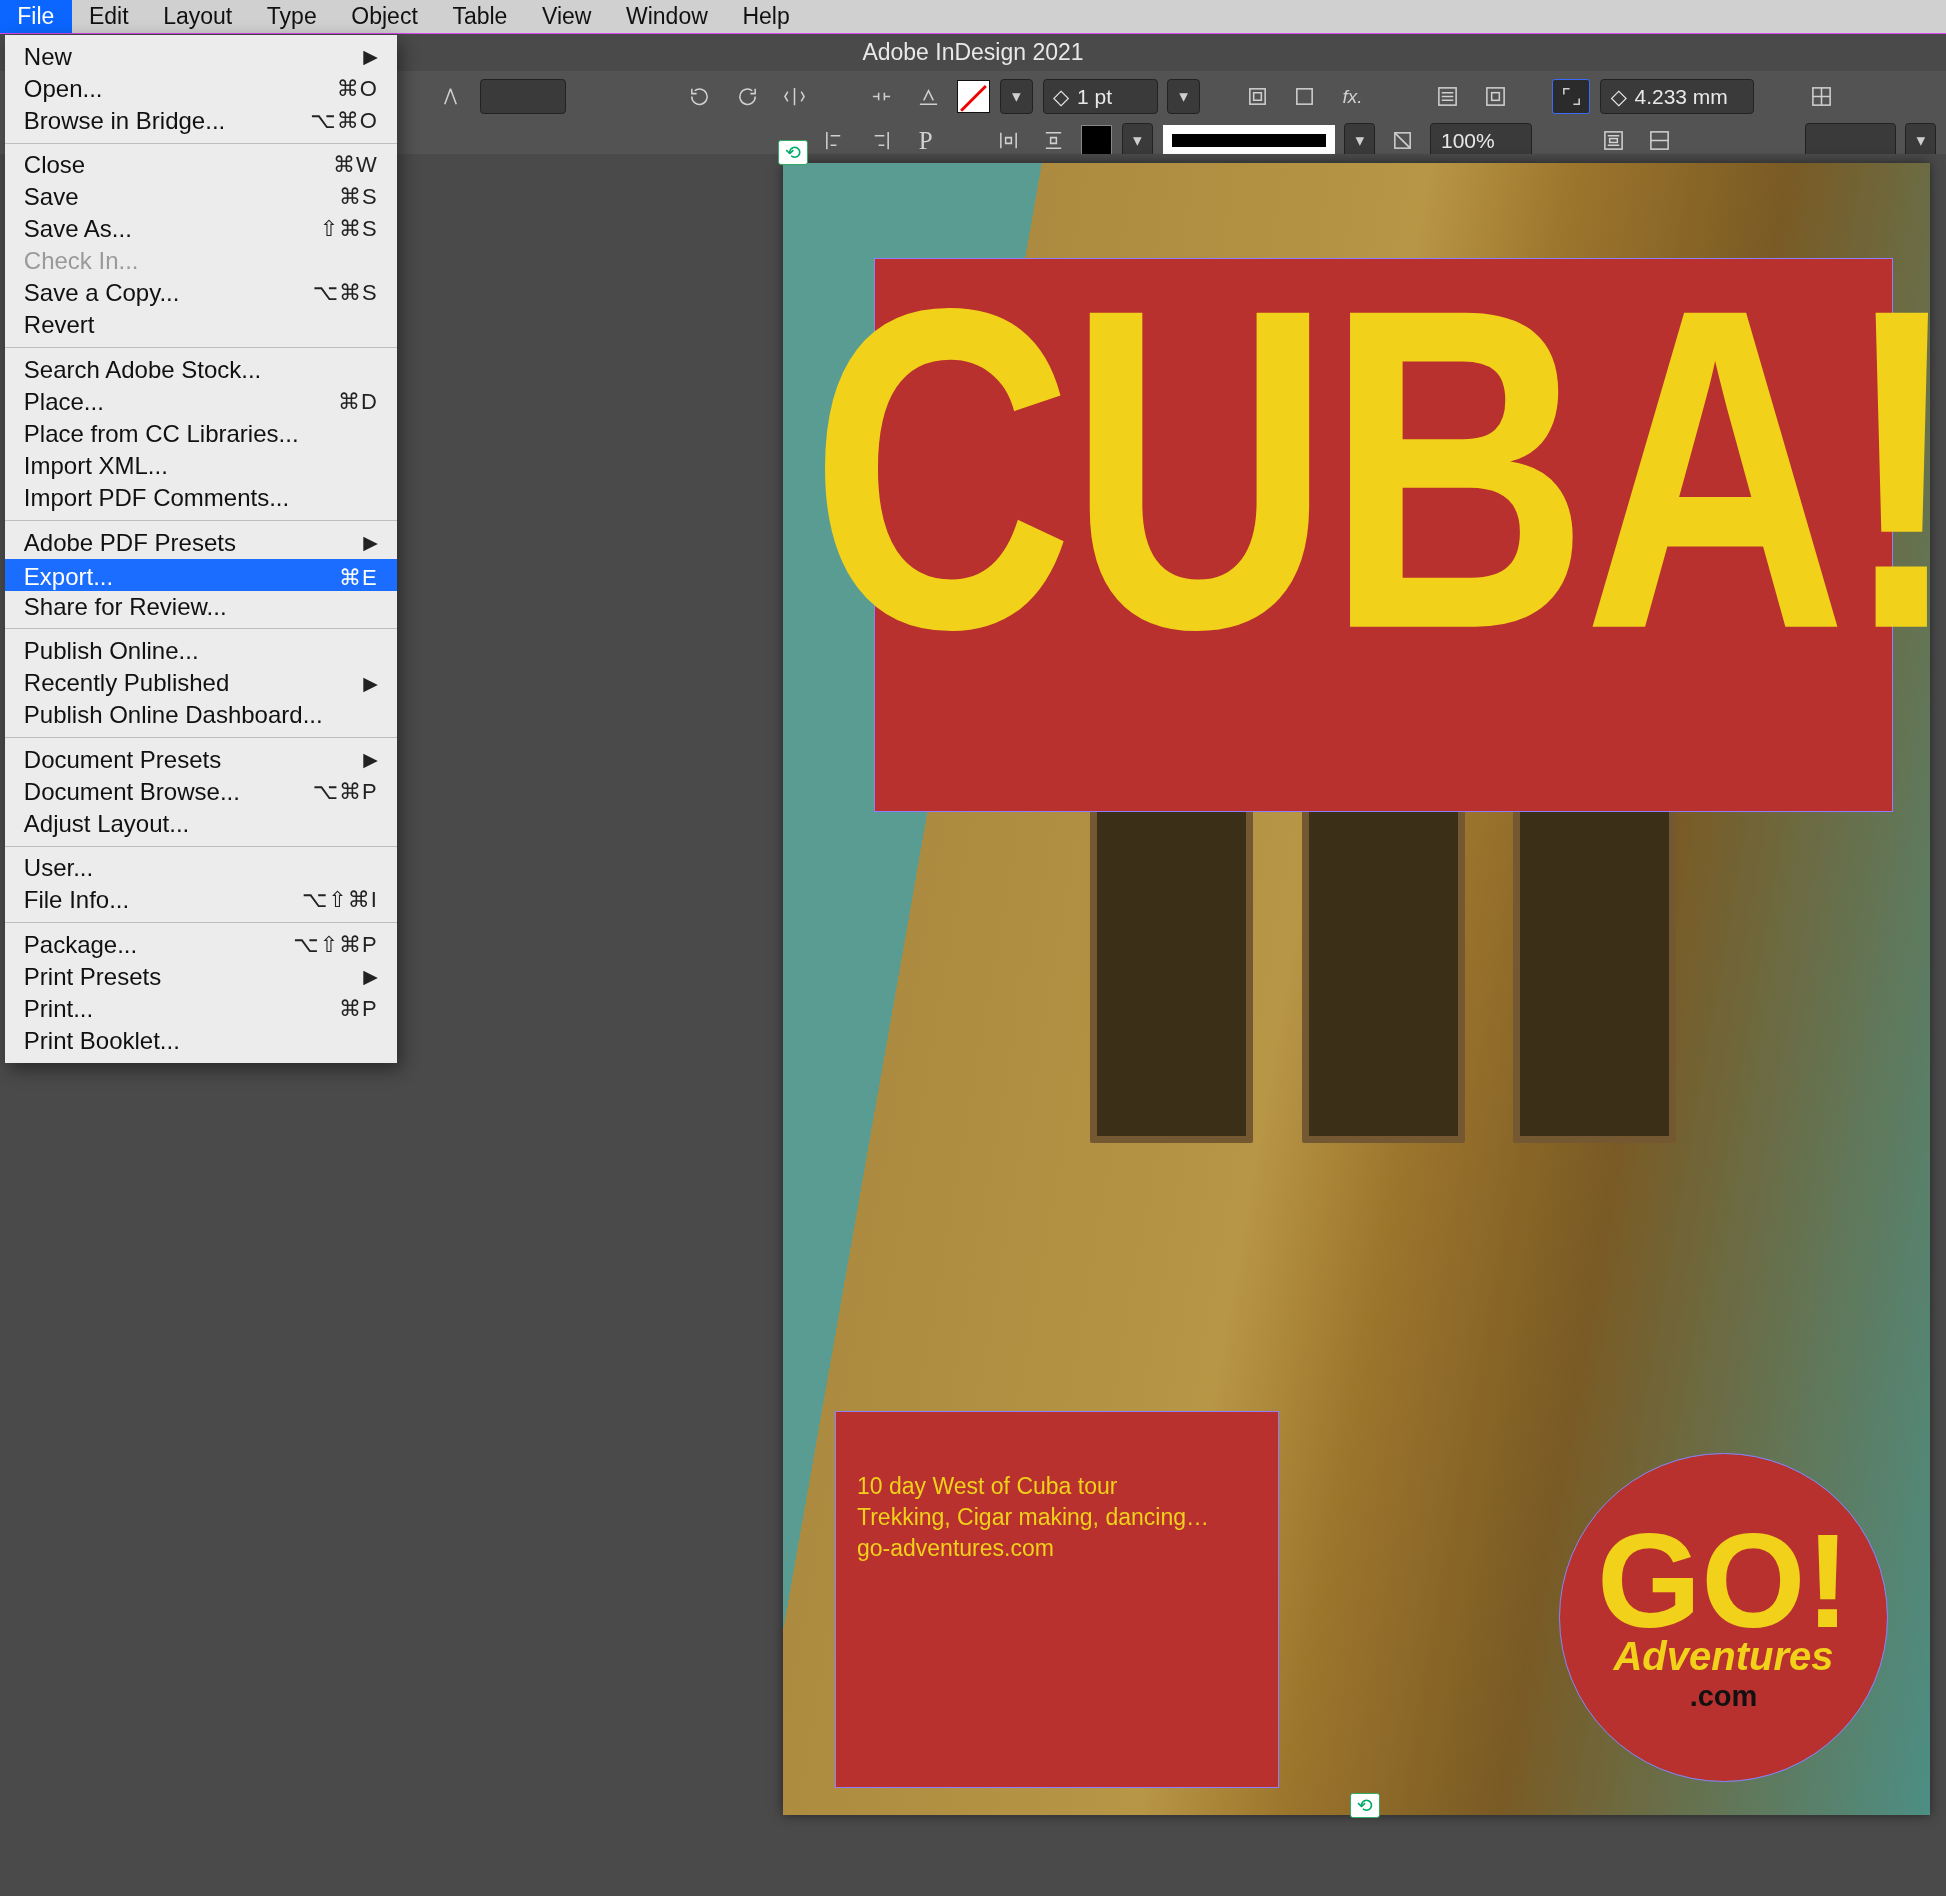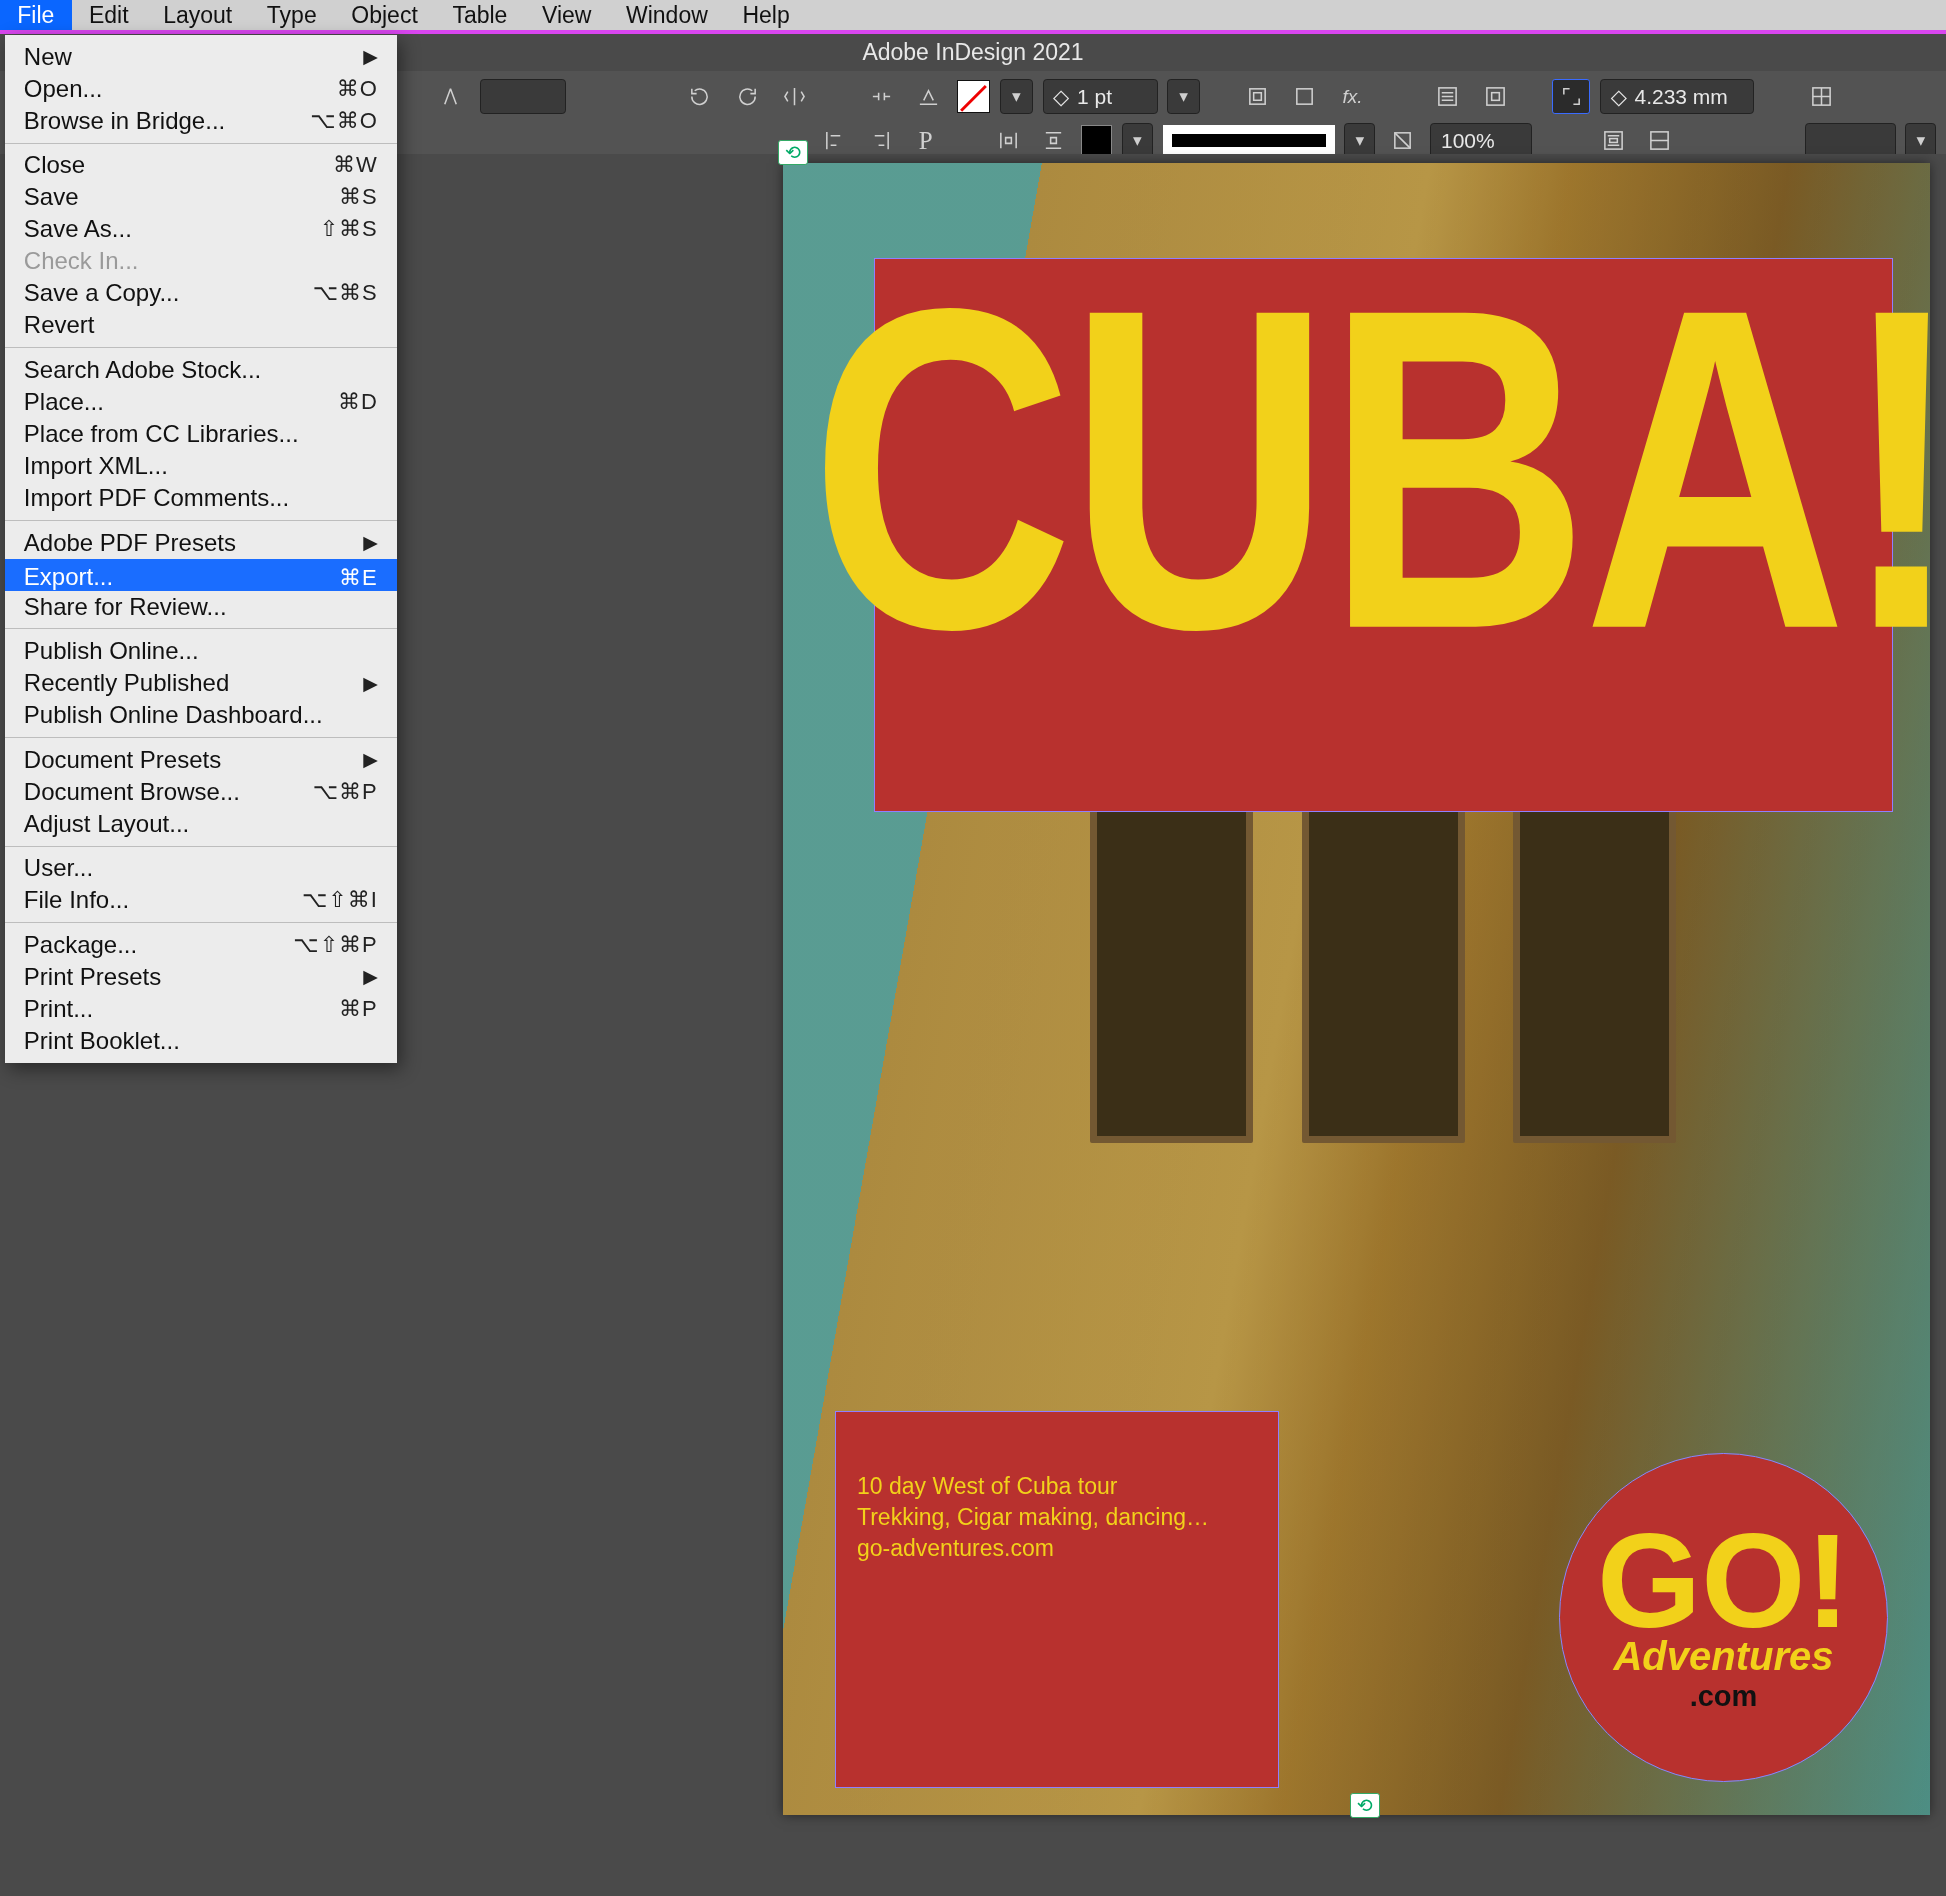--- a/index.html
+++ b/index.html
@@ -1,19 +1,19 @@
 <!DOCTYPE html>
 <html><head>
 <meta charset="utf-8">
 <style>
   * { margin: 0; padding: 0; box-sizing: border-box; font-family: -apple-system, "Helvetica Neue", Arial, sans-serif; }
   body { width: 1946px; height: 1896px; background: #4a4a4a; overflow: hidden; }
   
   
-  .menubar { height: 34px; background: #d0d0d0; display: flex; align-items: center; border-bottom: 4px solid #d946ef; }
+  .menubar { height: 34px; background: #d0d0d0; display: flex; align-items: center; border-bottom: 1px solid #d946ef; }
   .menubar .mitem { padding: 0 17.3px; height: 100%; display: flex; align-items: center; font-size: 23px; color: #111; cursor: default; }
   .menubar .mitem.active { background: #0a66ff; color: #fff; }
   
   
   .titlebar { height: 37px; background: #4a4a4a; display: flex; align-items: center; justify-content: center; color: #e8e8e8; font-size: 23px; }
   
   
   .optbar { background: #535353; border-bottom: 1px solid #2a2a2a; padding: 3.8px 9.6px; }
   .optrow { height: 44px; display: flex; align-items: center; gap: 9.6px; }
   .optslot { height: 35px; background: #3a3a3a; border: 1px solid #222; border-radius: 3.8px; display: flex; align-items: center; justify-content: center; color: #cfcfcf; font-size: 17.3px; }

